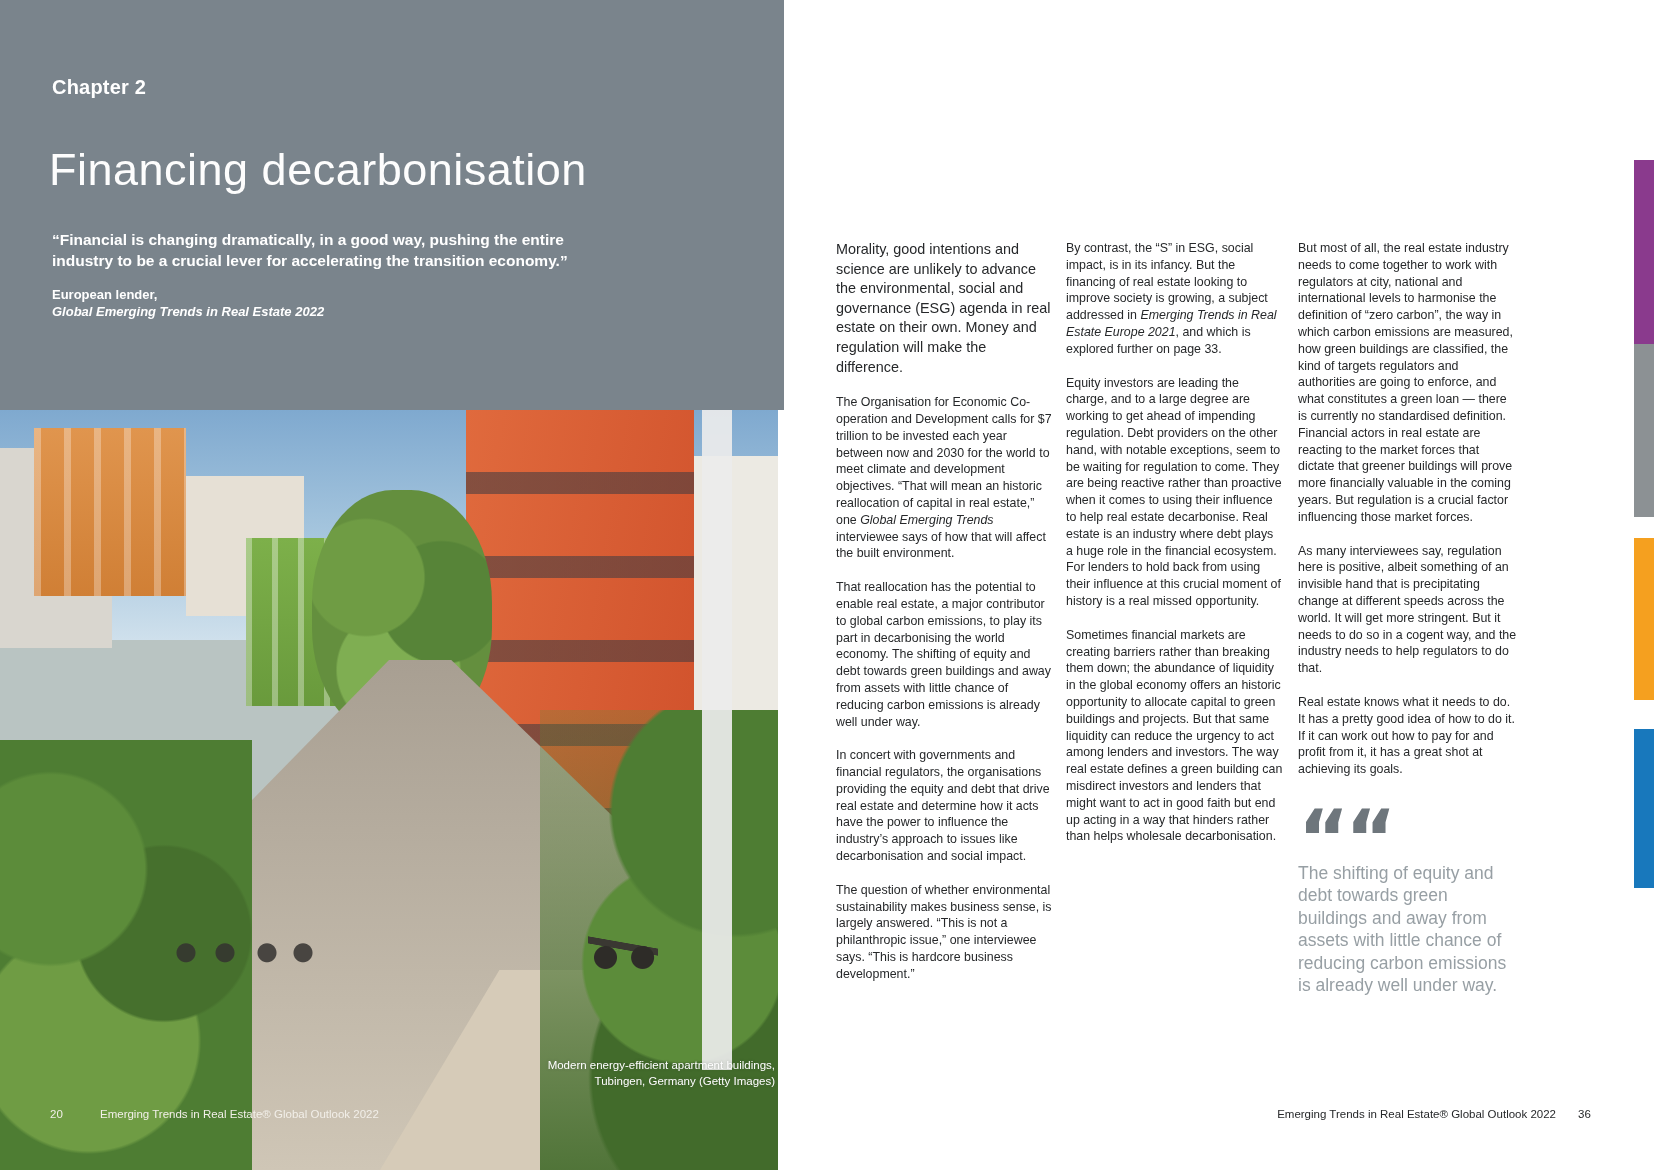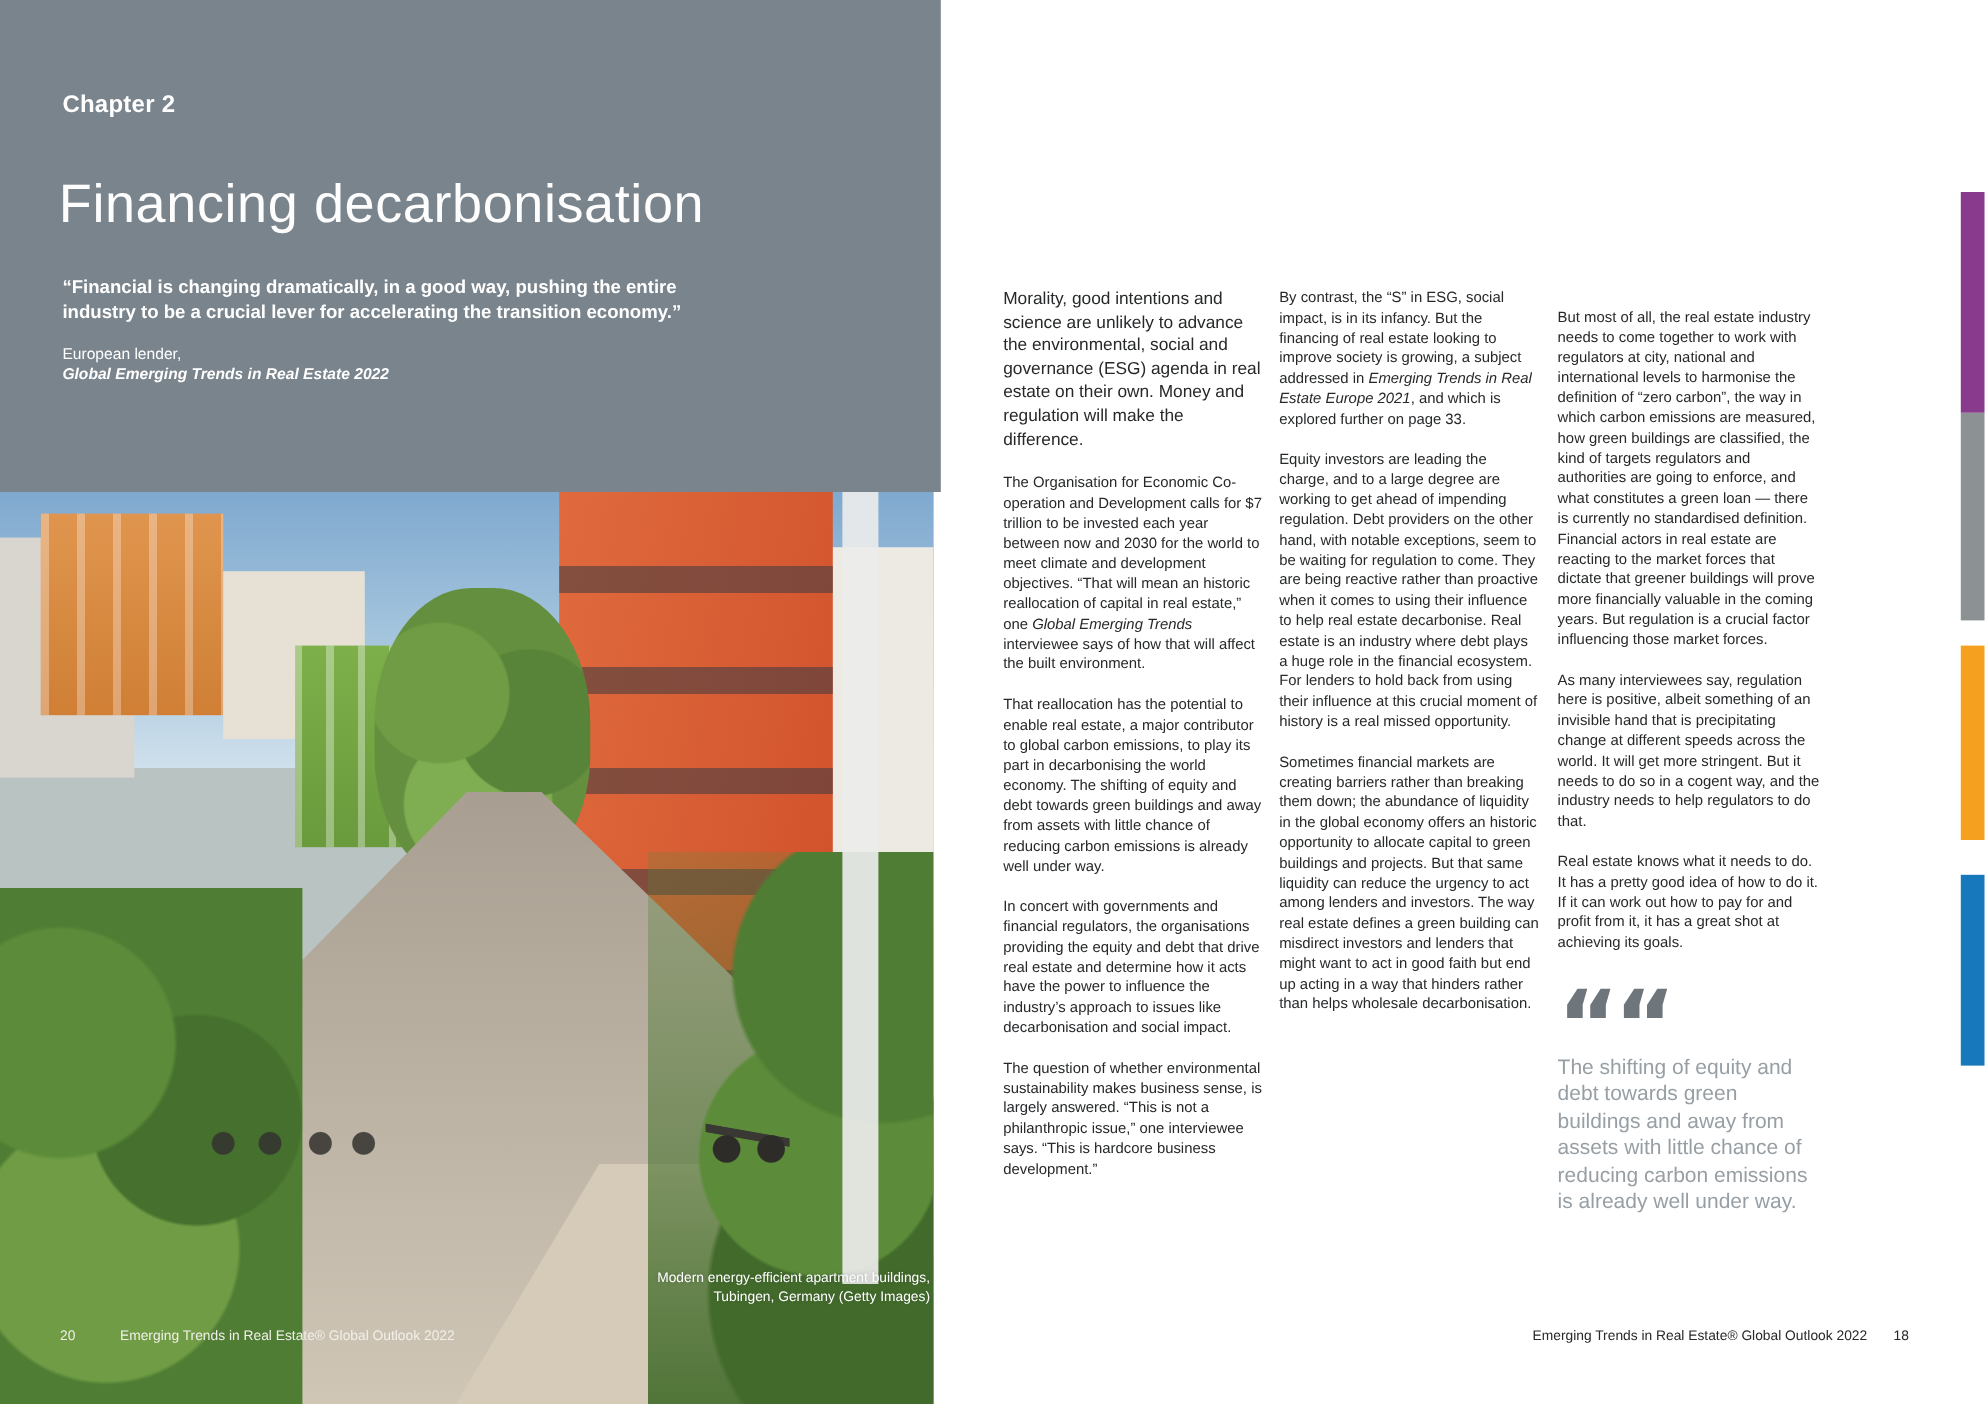--- a/index.html
+++ b/index.html
@@ -17,21 +17,21 @@
   }
   .chapter { position:absolute; left:52px; top:76px; font-size:20px; font-weight:bold; letter-spacing:.2px; }
   .chapter-title {
     position:absolute; left:49px; top:144px; font-size:45px; font-weight:300;
     letter-spacing:.5px; color:#fdfdfd;
   }
   .lead-quote {
     position:absolute; left:52px; top:229px; width:530px;
     font-size:15.5px; font-weight:bold; line-height:21px;
   }
-  .attr-name { position:absolute; left:52px; top:287px; font-size:13px; font-weight:normal; }
+  .attr-name { position:absolute; left:52px; top:287px; font-size:13px; font-weight:bold; }
   .attr-src  { position:absolute; left:52px; top:304px; font-size:13px; font-weight:bold; font-style:italic;text-align:right; }
 
   
   .photo {
     position:absolute; left:0; top:410px; width:778px; height:760px;
     background:#b9c4c2; overflow:hidden;
   }
   .photo > div { position:absolute; }
   .ph-sky { left:0; top:0; width:100%; height:230px;
     background:linear-gradient(180deg,#7fa9cf 0%,#a6c6de 55%,#cfe0ec 100%); }
@@ -92,21 +92,21 @@
   .footer-left-num  { position:absolute; left:50px;  top:1108px; font-size:11.5px; color:#f2efe9; }
   .footer-left-text { position:absolute; left:100px; top:1108px; font-size:11.5px; color:#f2efe9; }
   .footer-right-text { position:absolute; right:98px; top:1108px; font-size:11.5px; color:#26282a; }
   .footer-right-num  { position:absolute; left:1578px; top:1108px; font-size:11.5px; color:#26282a; }
 
   
   .col { position:absolute; top:240px; color:#26282a; font-size:12.4px; line-height:16.8px; }
   .col p { margin:0 0 17px 0; }
   .col-1 { left:836px;  width:217px; }
   .col-2 { left:1066px; width:217px; }
-  .col-3 { left:1298px; width:220px;margin-top:16px; }
+  .col-3 { left:1298px; width:220px; }
   .intro { font-size:14.4px; line-height:19.6px; font-weight:normal; margin:0 0 19px 0; }
 
   
   .pullquote { margin-top:18px; }
   .pq-mark {
     display:block; height:44px; overflow:visible;
     font-family:"DejaVu Sans", sans-serif; font-weight:bold;
     font-size:78px; line-height:86px; color:#6e767c; letter-spacing:-4px;
   }
   .pq-text { margin-top:22px; font-size:17.5px; line-height:22.5px; color:#97texte; color:#979fa4; }
@@ -179,15 +179,15 @@
   </div>
 
   <div class="accent-bar bar-0" style="background: rgb(138, 58, 141);"></div>
   <div class="accent-bar bar-1" style="background: rgb(140, 145, 148);"></div>
   <div class="accent-bar bar-2" style="background: rgb(245, 160, 31);"></div>
   <div class="accent-bar bar-3" style="background: rgb(24, 120, 188);"></div>
 
   <div class="footer-left-num">20</div>
   <div class="footer-left-text">Emerging Trends in Real Estate® Global Outlook 2022</div>
   <div class="footer-right-text">Emerging Trends in Real Estate® Global Outlook 2022</div>
-  <div class="footer-right-num">18</div>
+  <div class="footer-right-num">36</div>
 
 </div>
 
 </body></html>

